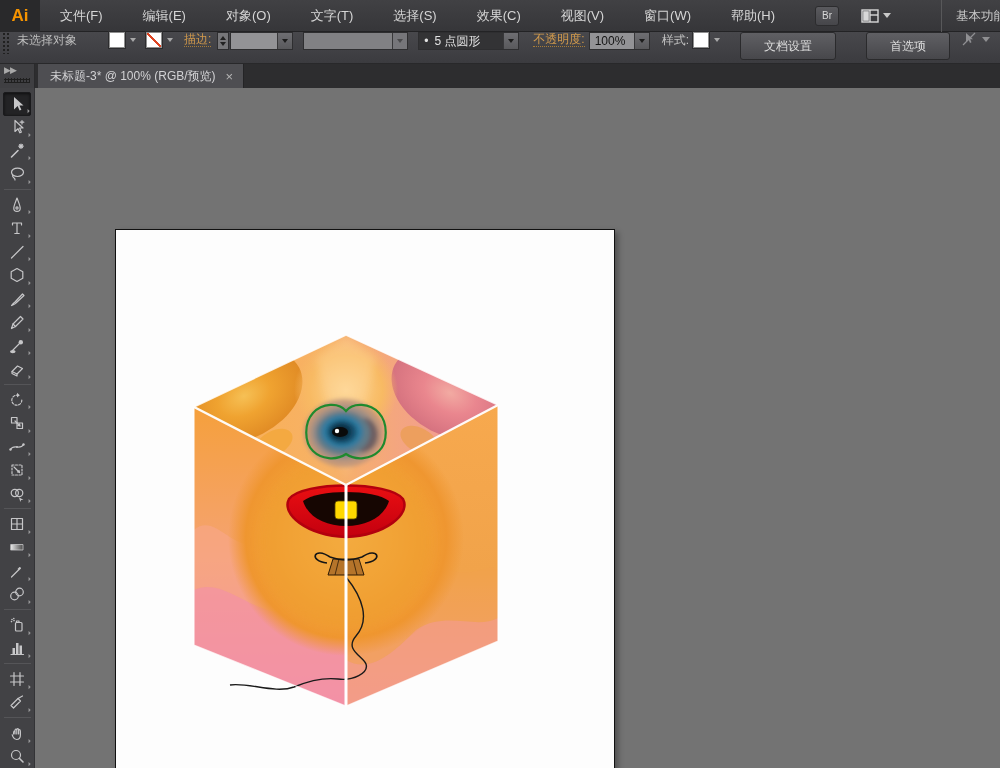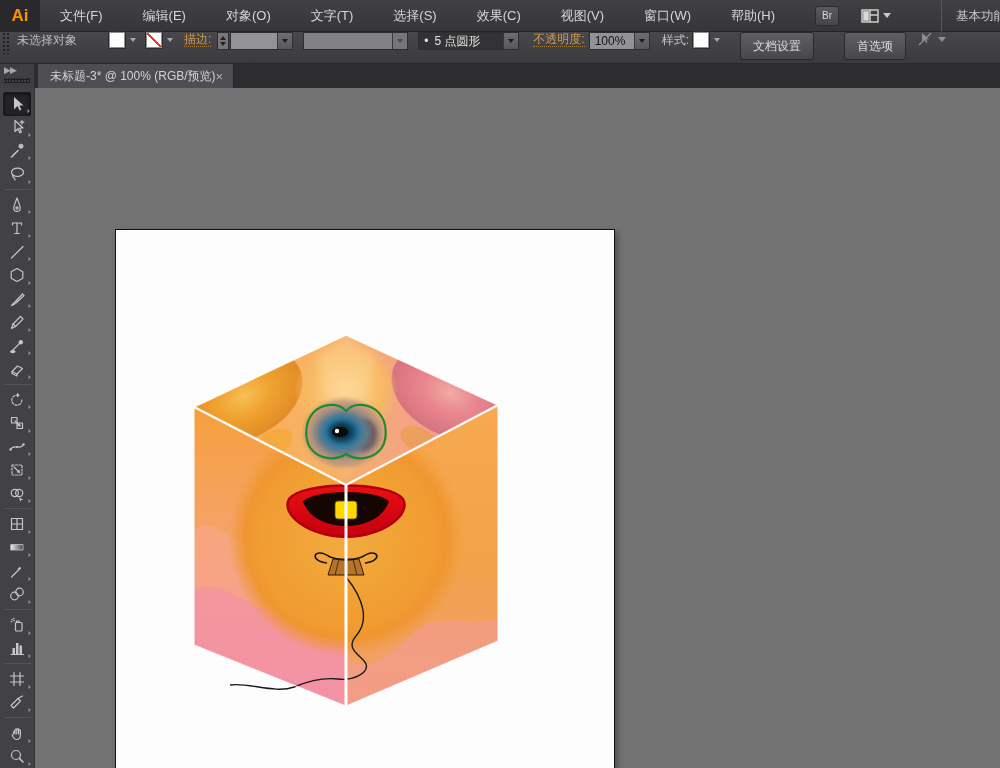--- a/index.html
+++ b/index.html
@@ -44,34 +44,34 @@
     align-items:center;justify-content:center;gap:2px;background:#77777a;border:1px solid #2e2e30;}
   .stepper i{width:0;height:0;border-left:3px solid transparent;border-right:3px solid transparent;}
   .stepper .up{border-bottom:4px solid #222;} .stepper .dn{border-top:4px solid #222;}
   .combo{height:18px;border:1px solid #2e2e30;display:flex;align-items:stretch;}
   .combo .field{background:#939396;display:flex;align-items:center;padding:0 5px;color:#141414;}
   .combo .ddbtn{width:15px;background:linear-gradient(#6e6e72,#59595c);display:flex;
     align-items:center;justify-content:center;border-left:1px solid #38383a;}
   .combo .ddbtn .caret{border-top-color:#1d1d1d;border-top-width:4px;border-left-width:3.5px;border-right-width:3.5px;}
   .combo.dark .field{background:#333335;color:#e2e2e2;}
   .combo.disabled .field{background:#818184;}
-  .pill-btn{height:28px;padding:0 12px;border:1px solid #2a2a2c;border-radius:3px;
+  .pill-btn{height:28px;padding:0 23px;border:1px solid #2a2a2c;border-radius:3px;
     background:linear-gradient(#606064,#47474b);color:#dddddd;display:flex;align-items:center;
     font-size:12px;cursor:pointer;}
   .gray-icon{color:#8f8f92;display:flex;align-items:center;gap:4px;}
 
   
   .tabbar{position:absolute;left:0;top:64px;width:1000px;height:24px;background:#2d2d2f;}
   .tools-head{position:absolute;left:0;top:0;width:35px;height:24px;background:#3f3f42;
     border-right:1px solid #2a2a2c;color:#a9a9a9;}
   .tools-head .chev{position:absolute;left:4px;top:1px;font-size:9px;letter-spacing:-1px;}
   .tools-head .dots{position:absolute;left:4px;top:14px;width:26px;height:5px;
     background-image:radial-gradient(circle,#1f1f1f 1px,transparent 1.2px);background-size:3px 3px;}
   .doc-tab{position:absolute;left:38px;top:0;height:24px;padding:0 10px 0 12px;background:#4e4e52;
-    border-right:1px solid #242426;display:flex;align-items:center;
+    border-right:1px solid #242426;display:flex;align-items:center;gap:10px;
     color:#d2d2d4;font-size:12px;}
   .tab-close{color:#b5b5b5;font-size:13px;line-height:1;cursor:pointer;}
 
   
   .toolbar{position:absolute;left:0;top:88px;width:35px;height:680px;background:#424245;
     border-right:1px solid #333336;display:flex;flex-direction:column;align-items:center;
     padding-top:4px;color:#c6c6c8;}
   .tool{width:28px;height:24px;display:flex;align-items:center;justify-content:center;
     border-radius:2px;position:relative;cursor:pointer;}
   .tool.selected{background:#232325;border:1px solid #1a1a1c;box-shadow:inset 0 1px 3px rgba(0,0,0,.6);}

